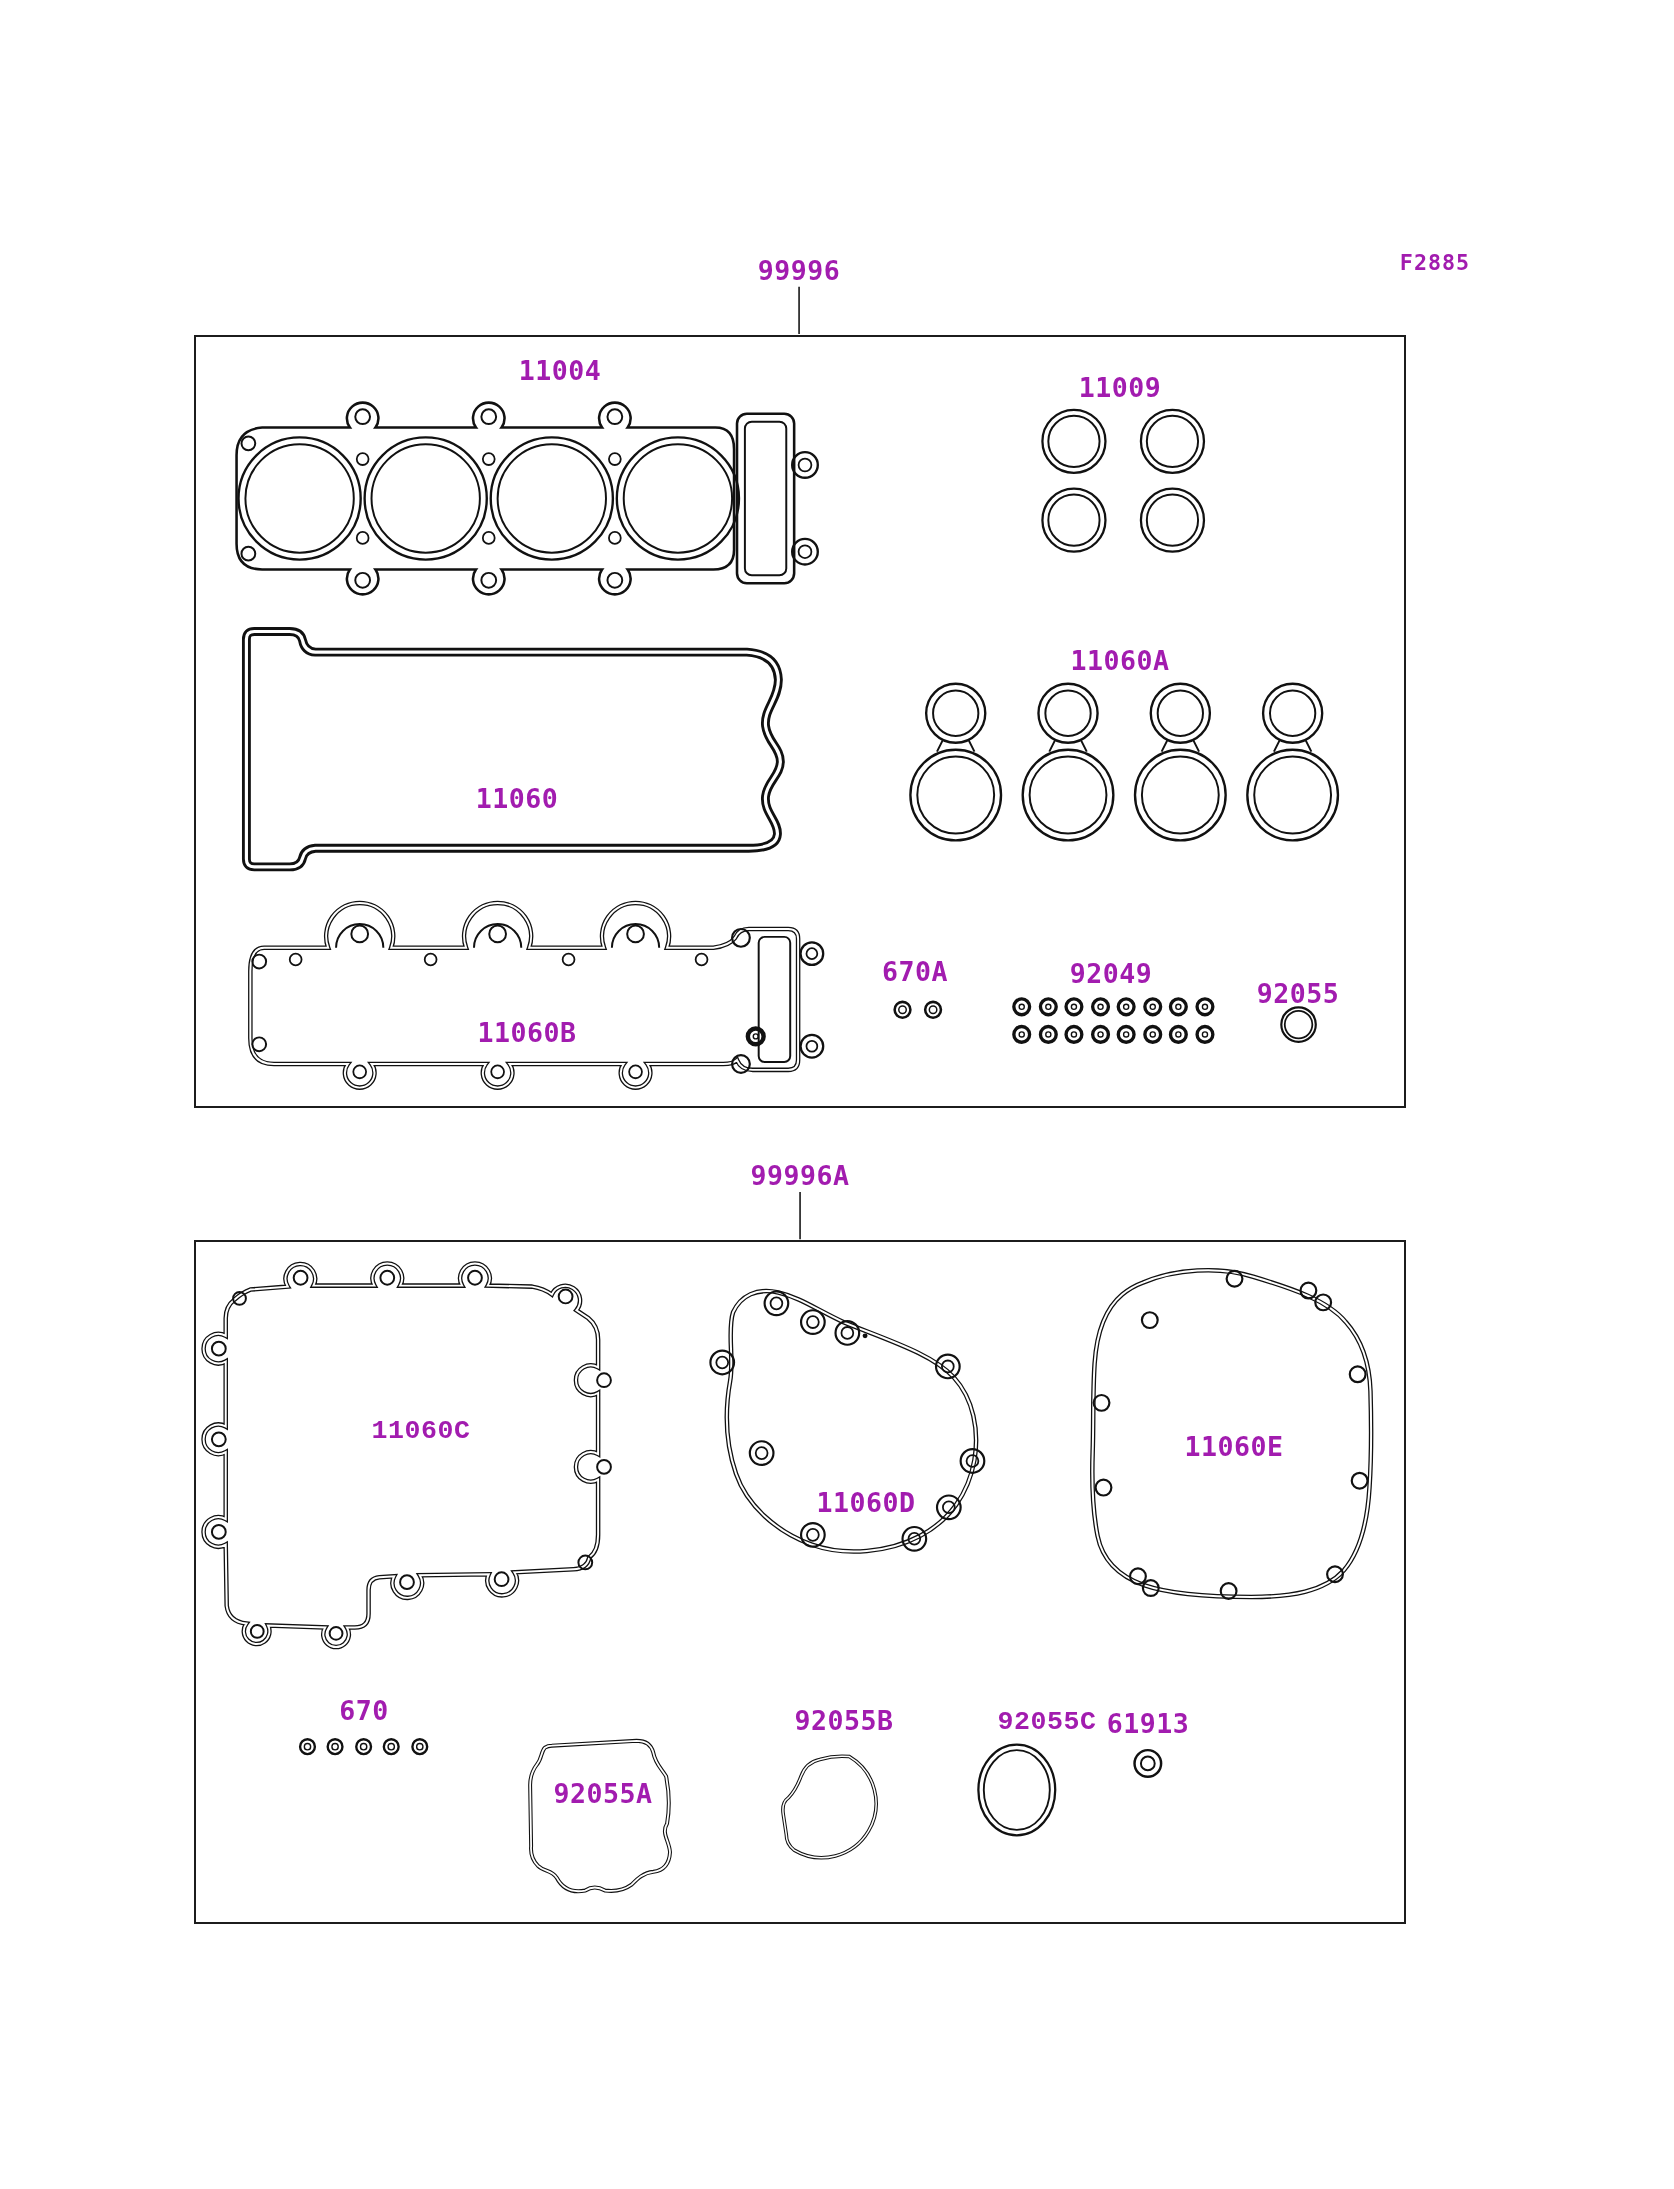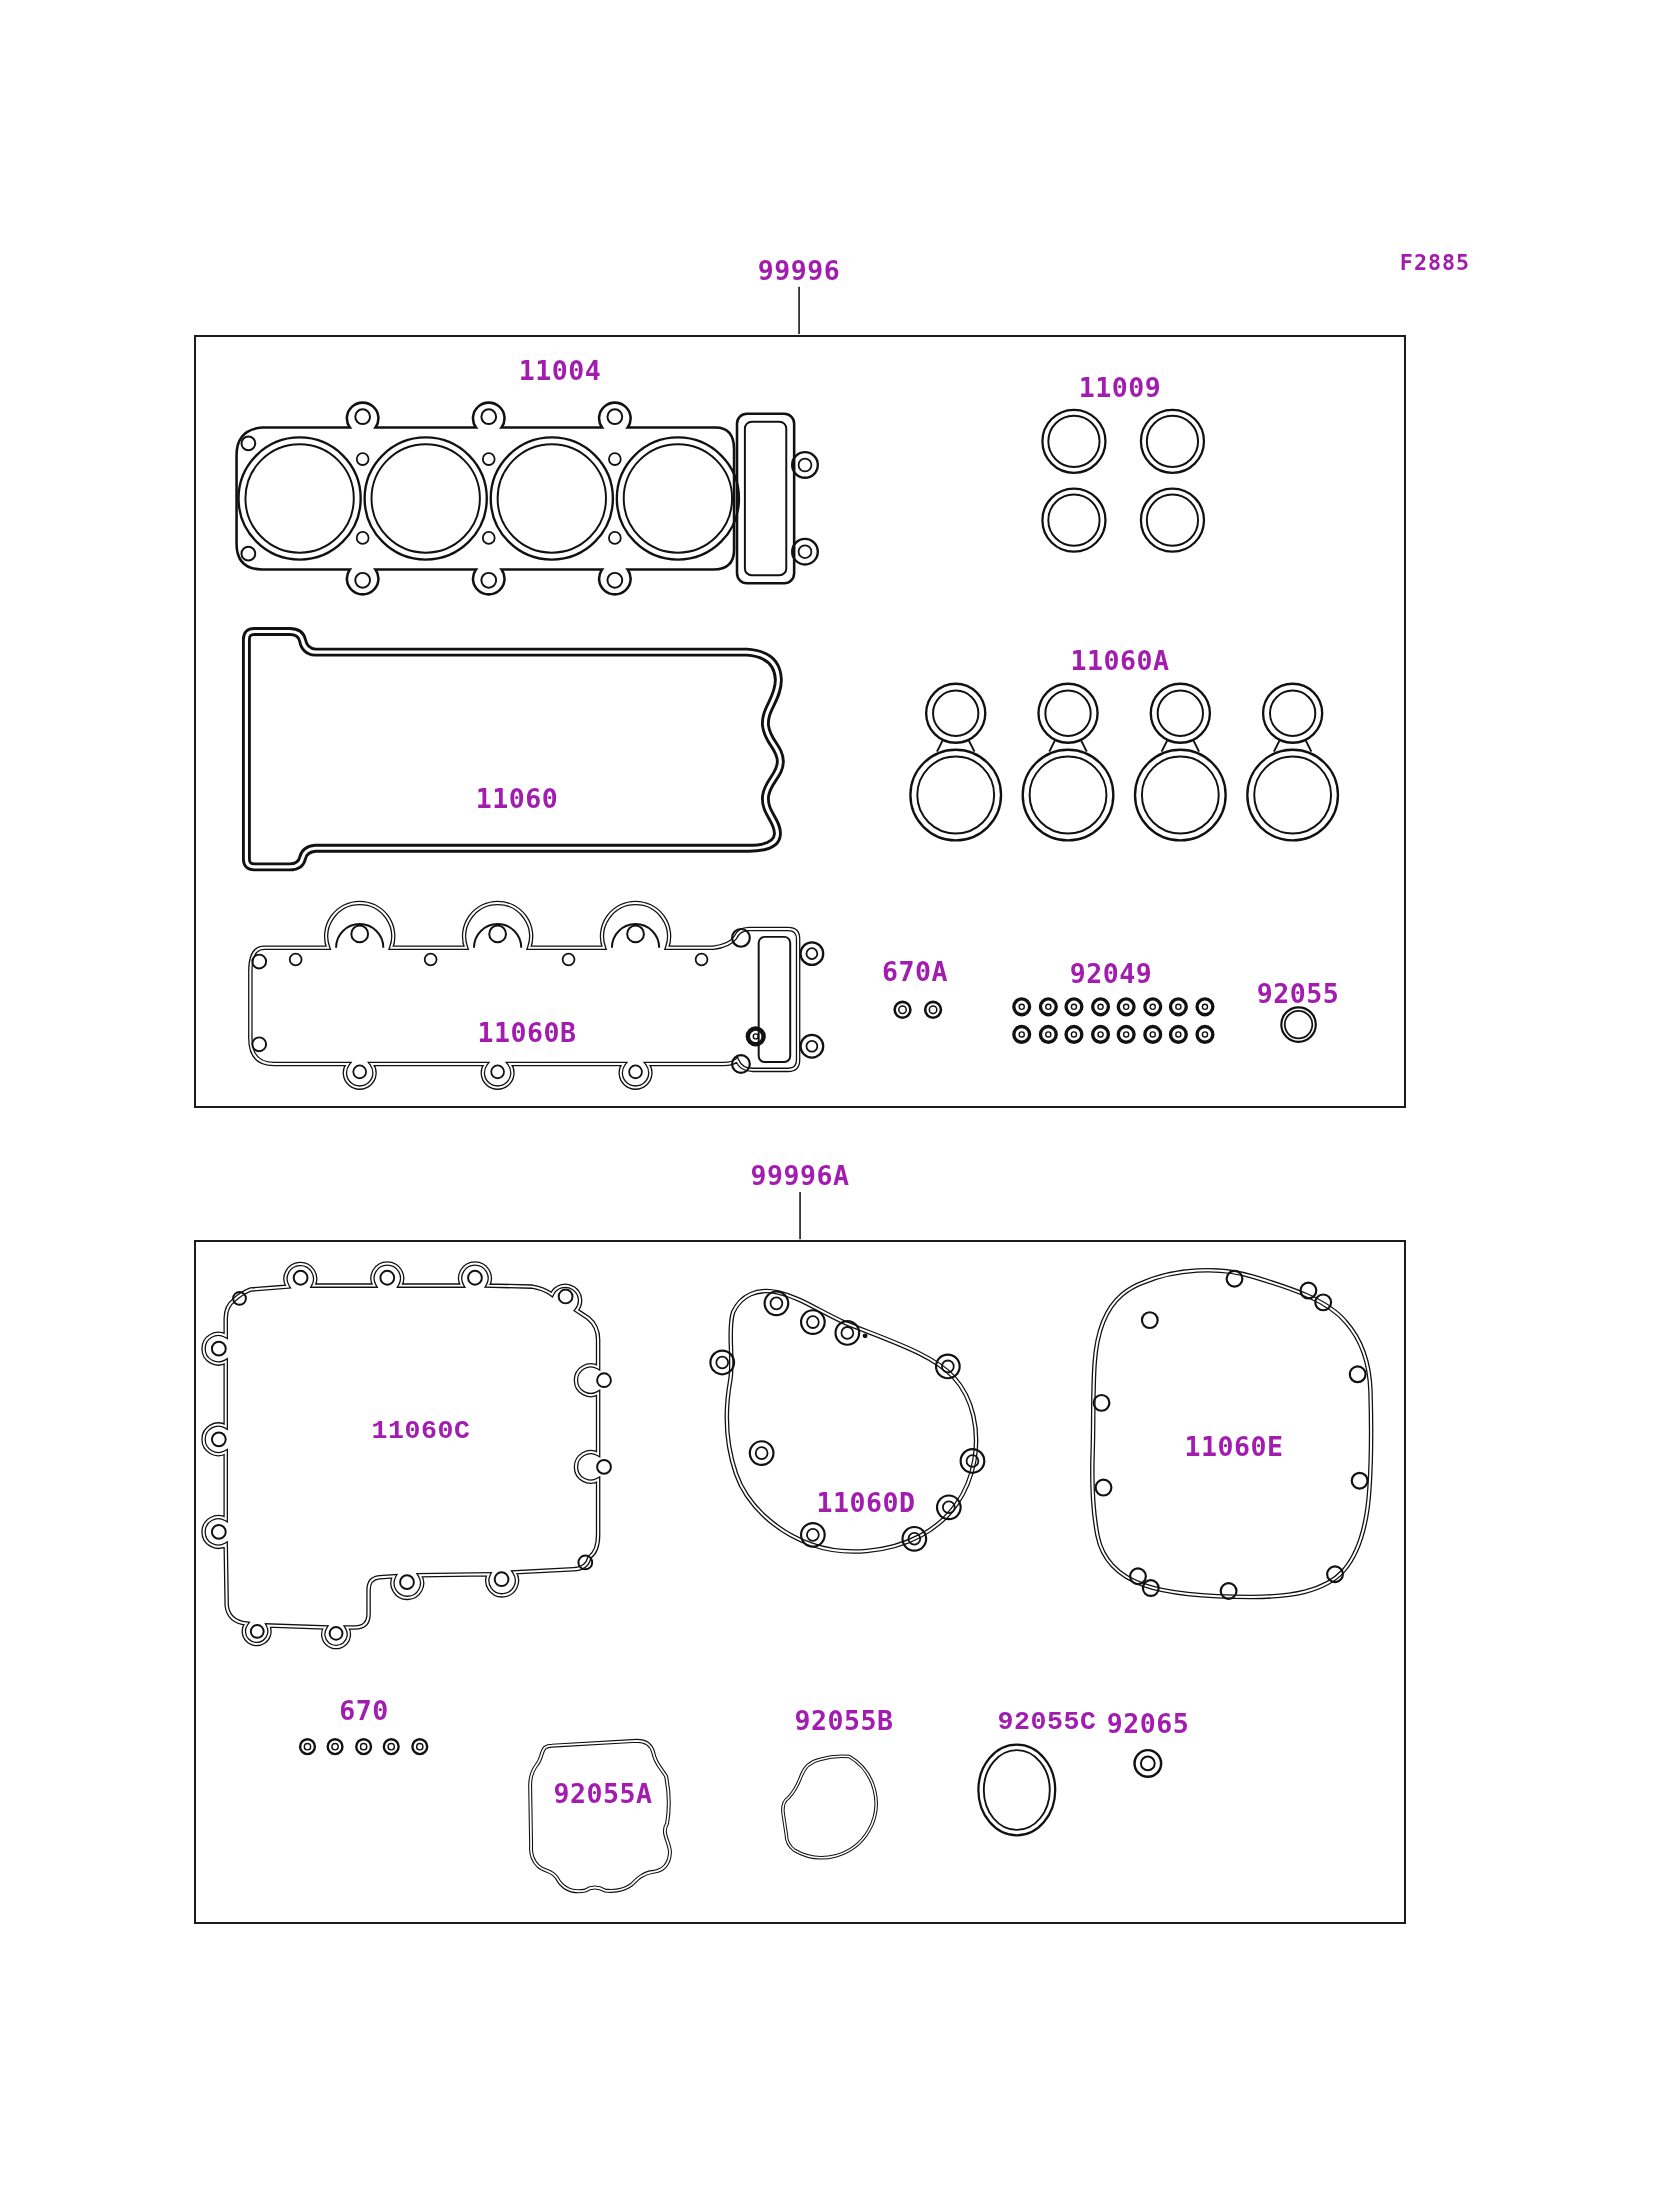--- a/index.html
+++ b/index.html
@@ -51,21 +51,21 @@
   <div class="label" style="left:1111px;top:973px;">92049</div>
   <div class="label" style="left:1298px;top:981px;margin-top:12px;">92055</div>
 
   <div class="label" style="left:421px;top:1431px;font-family:Liberation Mono, monospace;">11060C</div>
   <div class="label" style="left:852px;top:1502px;margin-left:14px;">11060D</div>
   <div class="label" style="left:1234px;top:1446px;">11060E</div>
   <div class="label" style="left:364px;top:1710px;">670</div>
   <div class="label" style="left:603px;top:1793px;">92055A</div>
   <div class="label" style="left:844px;top:1720px;">92055B</div>
   <div class="label" style="left:1047px;top:1722px;font-family:Liberation Mono, monospace;">92055C</div>
-  <div class="label" style="left:1148px;top:1723px;">92065</div>
+  <div class="label" style="left:1148px;top:1723px;">61913</div>
 
   <svg class="art" width="1675" height="2190" viewBox="0 0 1700 2223">
 
     <line x1="811" y1="291" x2="811" y2="339" stroke="#222" stroke-width="1.7"></line>
     <line x1="812" y1="1210" x2="812" y2="1258" stroke="#222" stroke-width="1.7"></line>
 
     <g stroke="#111" fill="none">
       <path stroke-width="2.6" d="M 240,472 L 240,462 Q 240,436 266,434 L 355,434 A 16,16 0 1 1 381,434 L 483,434 A 16,16 0 1 1 509,434 L 611,434 A 16,16 0 1 1 637,434 L 726,434 Q 745,434 745,456 L 745,558 Q 745,578 724,578 L 637,578 A 16,16 0 1 1 611,578 L 509,578 A 16,16 0 1 1 483,578 L 381,578 A 16,16 0 1 1 355,578 L 266,578 Q 240,578 240,552 Z"></path>
       <circle cx="304" cy="506" r="62" stroke-width="2.4"></circle>
         <circle cx="304" cy="506" r="55" stroke-width="2"></circle>

